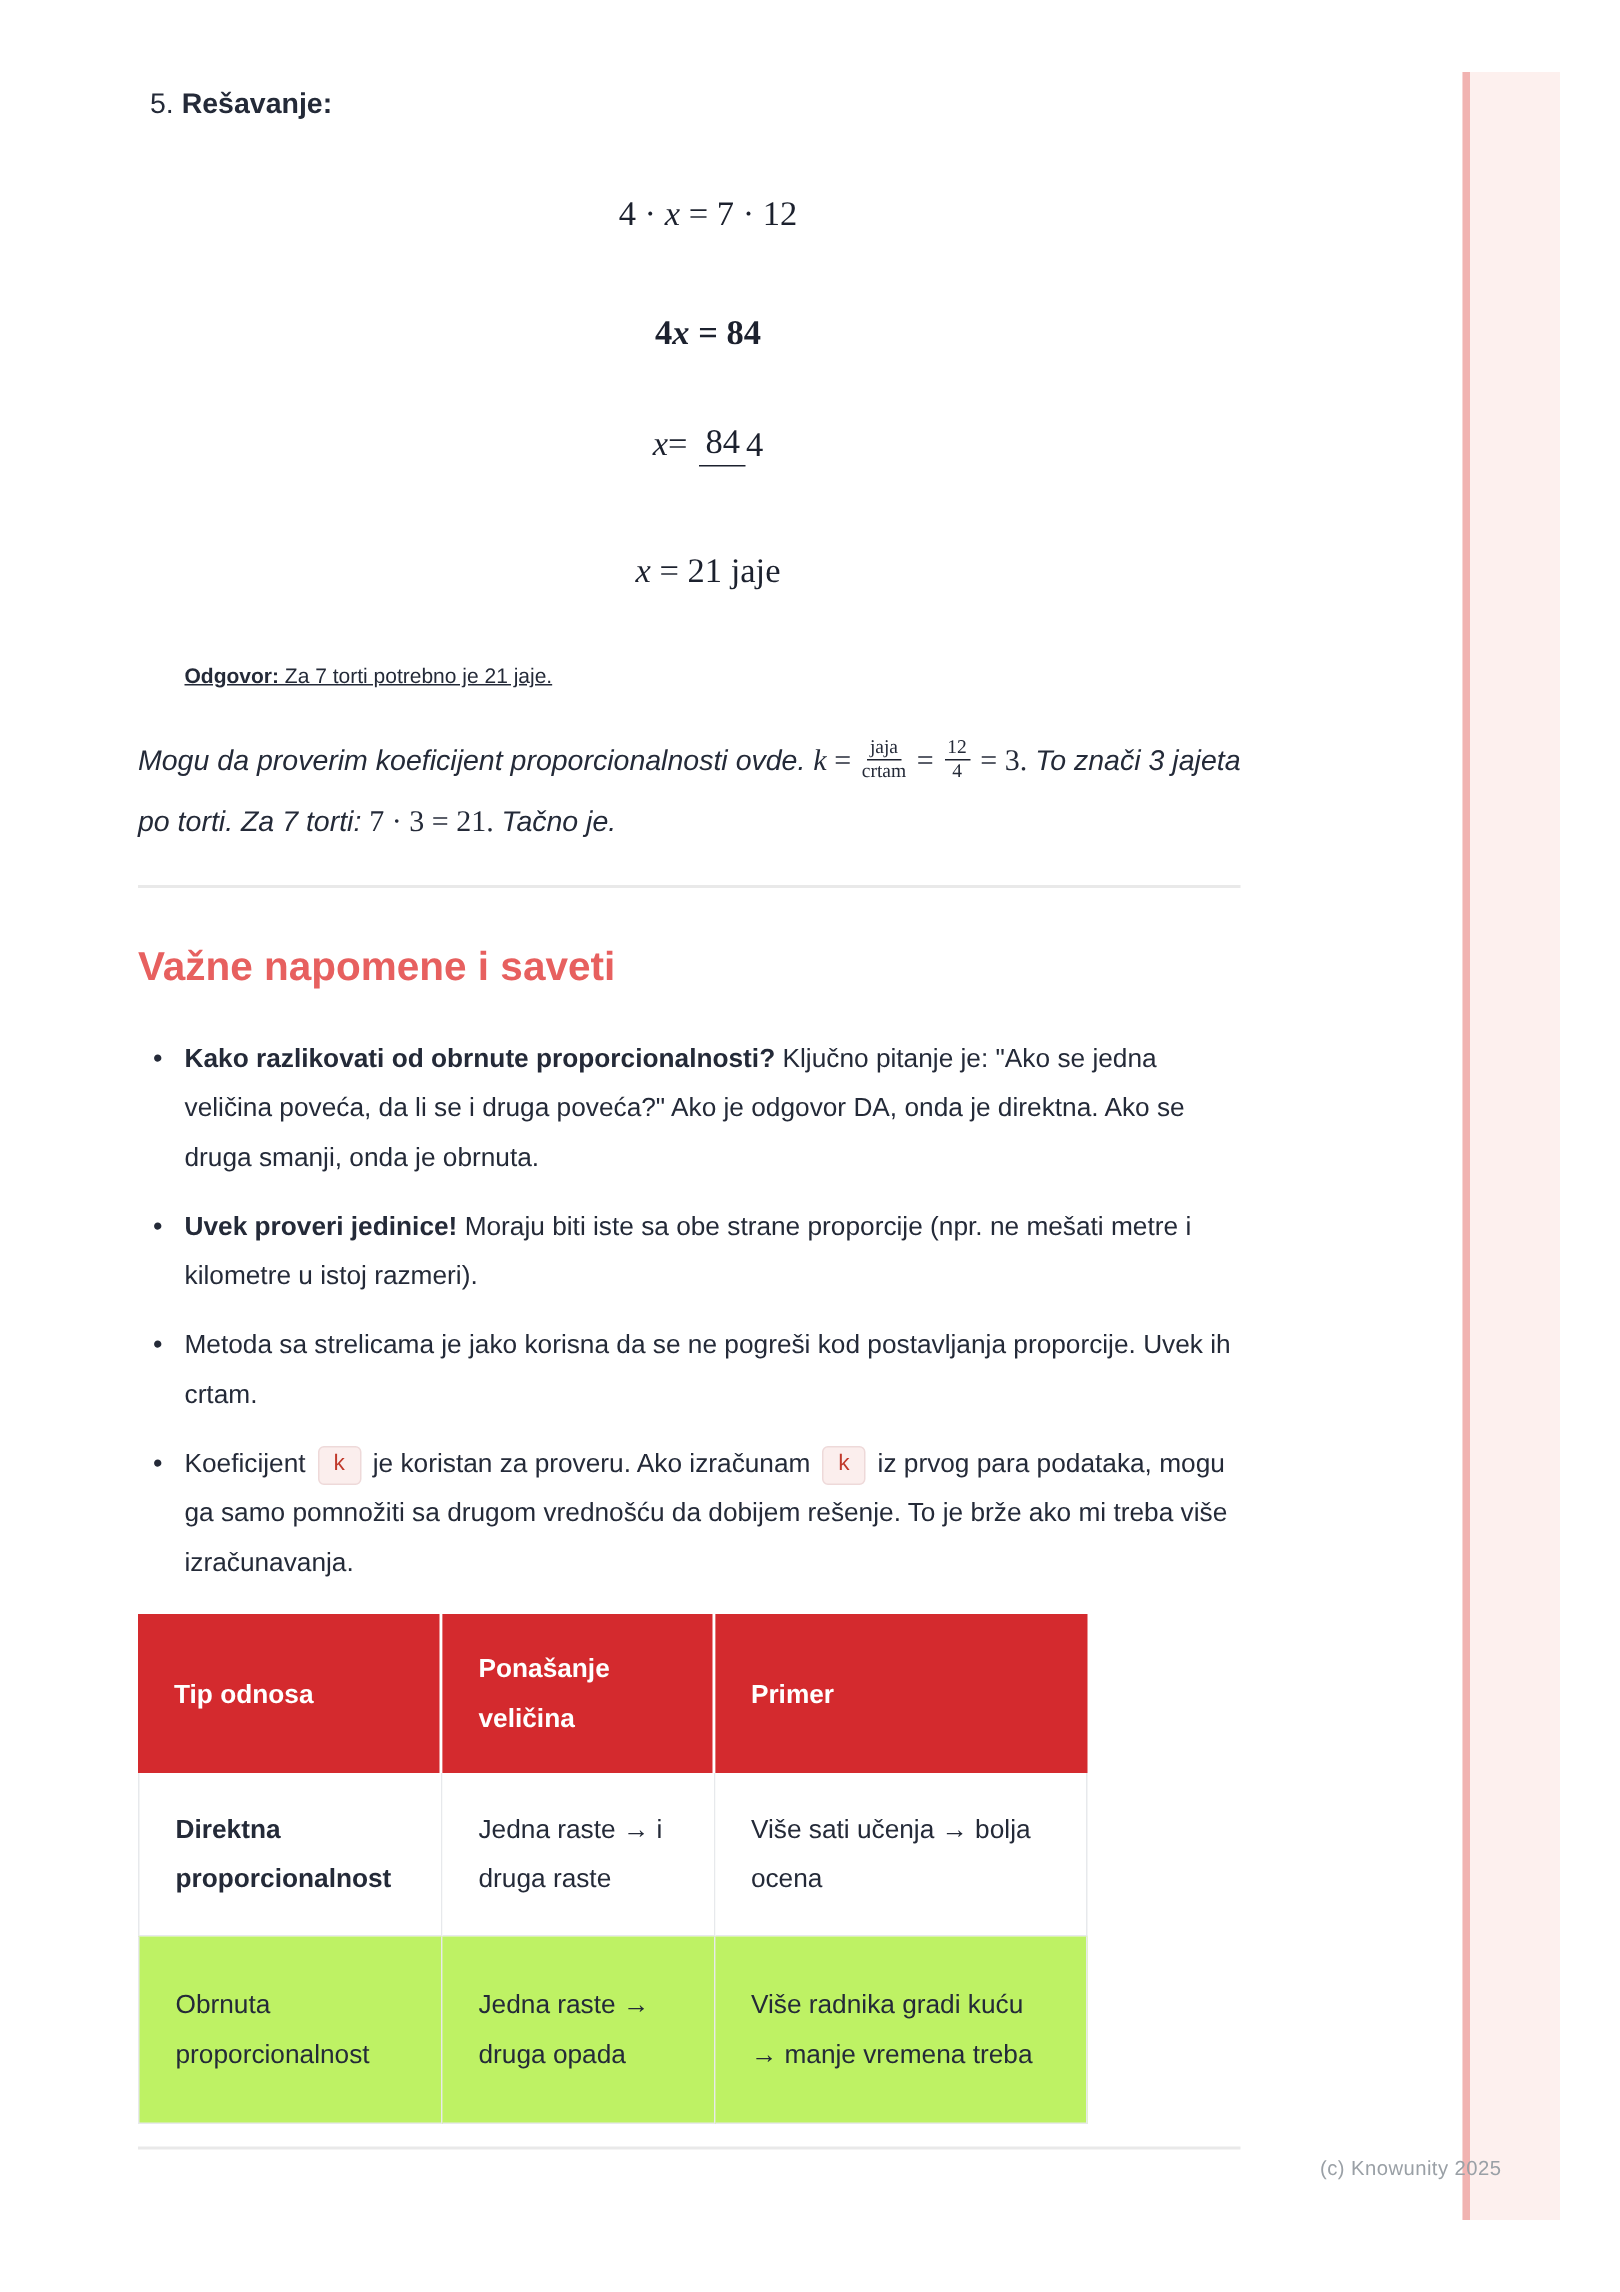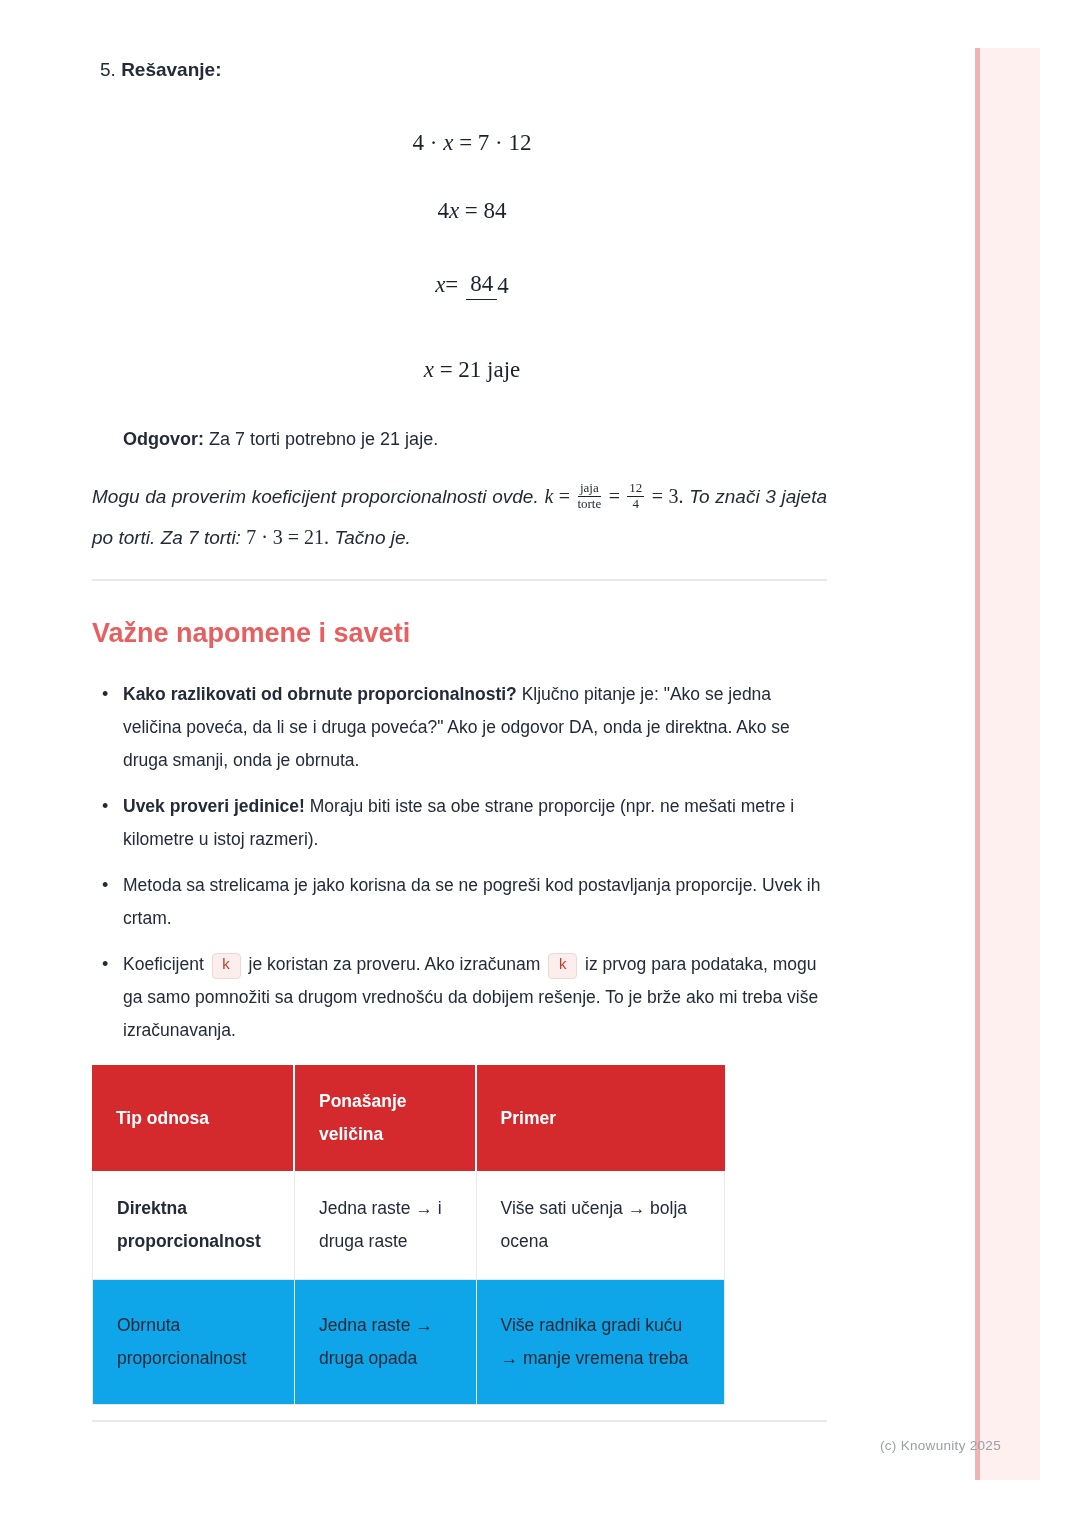--- a/index.html
+++ b/index.html
@@ -41,21 +41,21 @@
   .equation {
     text-align: center;
     padding-left: 25px;
     font-family: "Liberation Serif", serif;
     font-size: 23px;
     line-height: 30px;
     color: #1c212e;
   }
   .equation .var { font-style: italic; }
   .eq-1 { margin-top: 46px; }
-  .eq-2 { margin-top: 38px; }
+  .eq-2 { margin-top: 49px; font-weight: bold; }
   .eq-3 { margin-top: 44px; }
   .eq-4 { margin-top: 55px; }
 
   .frac-row {
     display: flex;
     justify-content: center;
     align-items: center;
   }
   .frac {
     display: inline-flex;
@@ -63,22 +63,23 @@
     align-items: center;
     vertical-align: middle;
     margin-left: 8px;
   }
   .frac .num { border-bottom: 1.5px solid #1c212e; padding: 0 4px 1px; line-height: 28px; }
   .frac .den { padding-top: 1px; line-height: 28px; }
 
   .answer {
     margin-top: 42px;
     padding-left: 31px;
-    font-size: 18px;
+    font-size: 14px;
     line-height: 24px;
+    text-decoration: underline;
   }
   .answer .lbl { font-weight: bold; }
 
   .note {
     margin-top: 25px;
     font-size: 19px;
     line-height: 40px;
     font-style: italic;
     text-align: justify;
   }
@@ -178,21 +179,21 @@
   table.prop-table col.c2 { width: 206px; }
   table.prop-table col.c3 { width: 321px; }
   table.prop-table td {
     vertical-align: middle;
     padding: 21px 24px;
     border-right: 1px solid #e7e9ec;
     border-bottom: 1px solid #e7e9ec;
     background: #ffffff;
   }
   table.prop-table td:first-child { border-left: 1px solid #e7e9ec; }
-  table.prop-table tr.row-alt td { background: #0ea5e9; padding-top: 29px; padding-bottom: 29px; }
+  table.prop-table tr.row-alt td { background: #bef264; padding-top: 29px; padding-bottom: 29px; }
   table.prop-table td.bold-cell { font-weight: bold; }
 
   .watermark {
     position: absolute;
     top: 1438px;
     left: 880px;
     font-size: 13.5px;
     letter-spacing: 0.3px;
     color: #9aa0a6;
     z-index: 2;
@@ -220,21 +221,21 @@
       <span class="den">4</span>
     </span>
   </div>
 
   <div class="equation eq-4"><span class="var">x</span><span> = 21 jaje</span></div>
 
   <p class="answer"><span class="lbl">Odgovor:</span><span> Za 7 torti potrebno je 21 jaje.</span></p>
 
   <p class="note"><span>Mogu da proverim koeficijent proporcionalnosti ovde. </span><span class="math"><span class="var">k</span><span> = </span><span class="sfrac">
           <span class="num">jaja</span>
-          <span class="den">torte</span>
+          <span class="den">crtam</span>
         </span><span> = </span><span class="sfrac">
           <span class="num">12</span>
           <span class="den">4</span>
         </span><span> = 3.</span></span><span> To znači 3 jajeta po torti. Za 7 torti: </span><span class="math">7 · 3 = 21.</span><span> Tačno je.</span></p>
 
   <hr class="rule">
 
   <h2 class="tips-heading">Važne napomene i saveti</h2>
 
   <ul class="tips">

